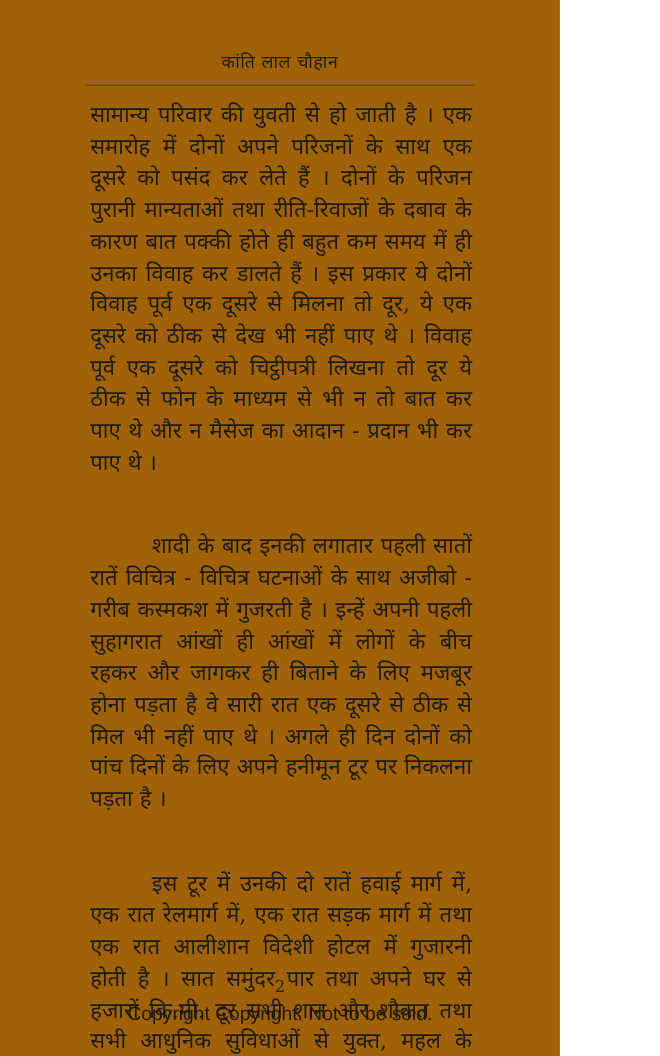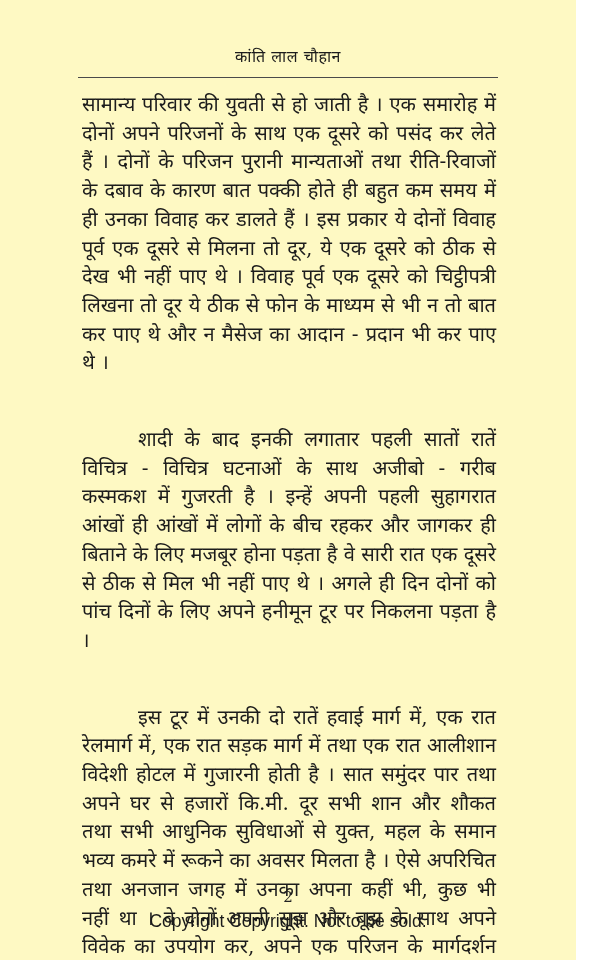--- a/index.html
+++ b/index.html
@@ -2,23 +2,23 @@
 <html><head>
 <meta charset="utf-8">
 <style>
   html, body {
     margin: 0;
     padding: 0;
     background: #ffffff;
   }
   .page {
     position: relative;
-    width: 576px;
+    width: 509px;
     height: 960px;
-    background: #fef9c3;
+    background: #a16207;
     color: #1c1c1c;
     font-family: "DejaVu Serif", "Liberation Serif", serif;
     overflow: hidden;
     box-sizing: border-box;
   }
   .page-header {
     padding-top: 47px;
   }
   .author-name {
     text-align: center;

